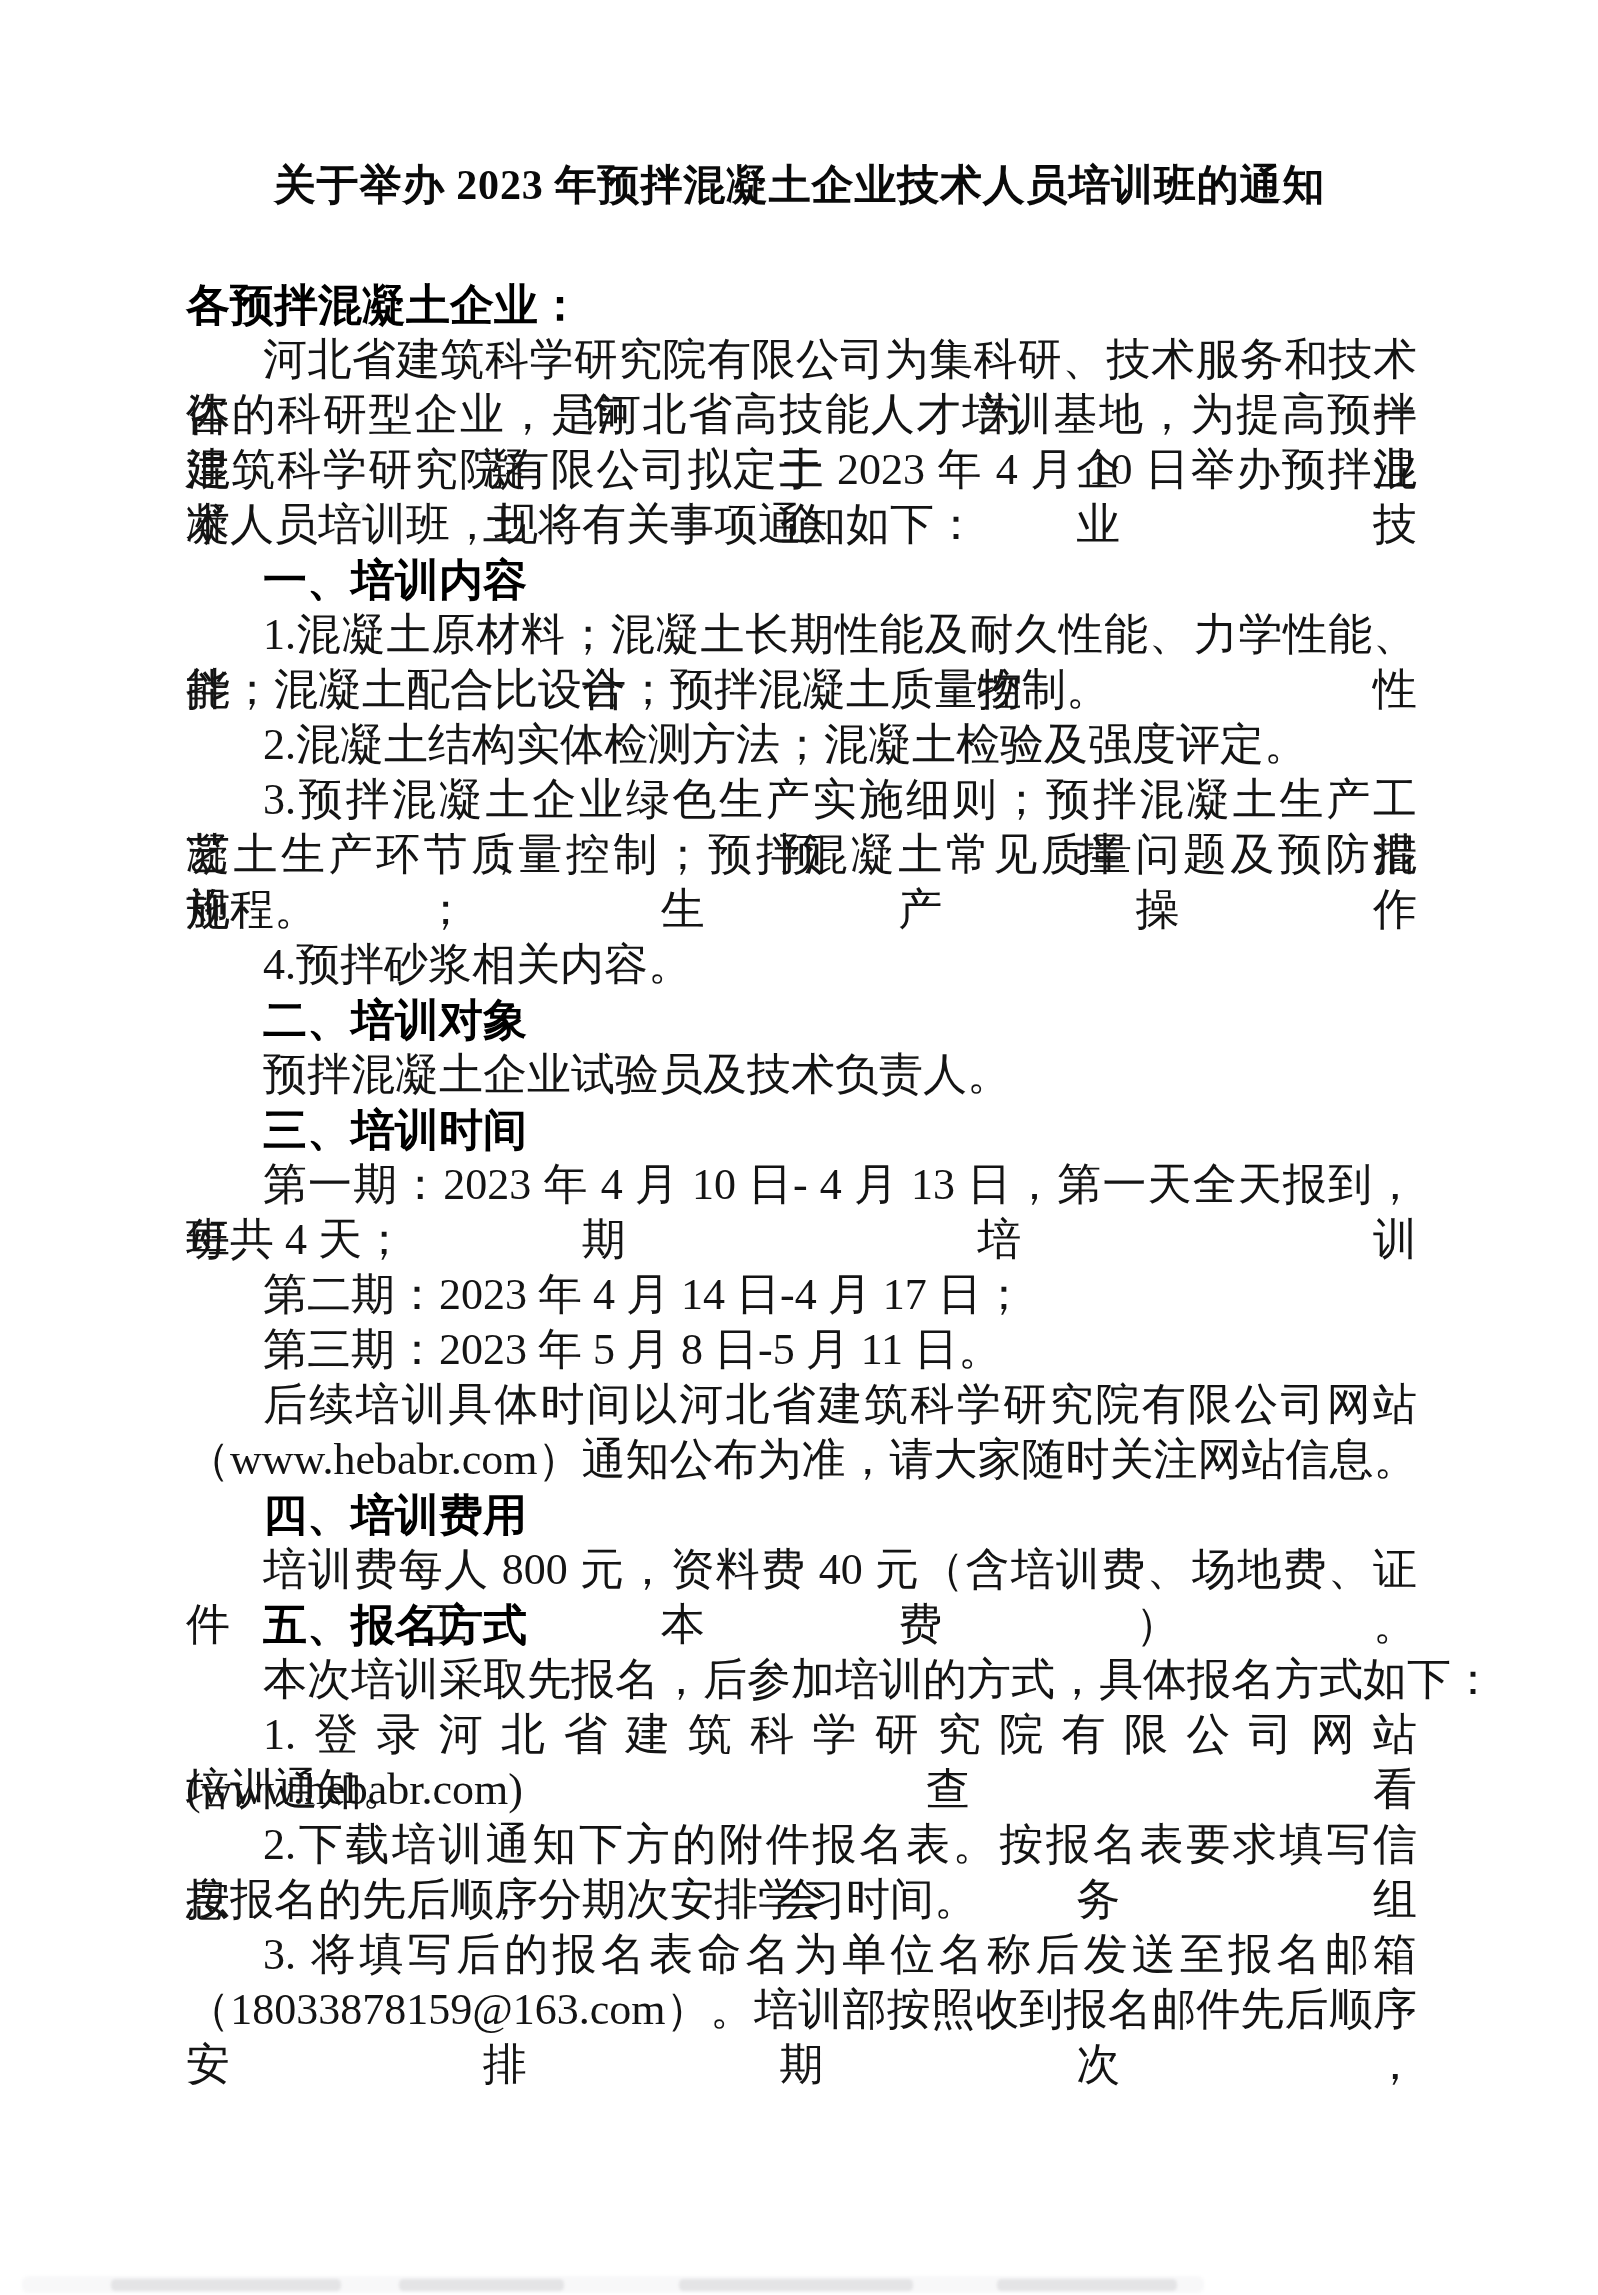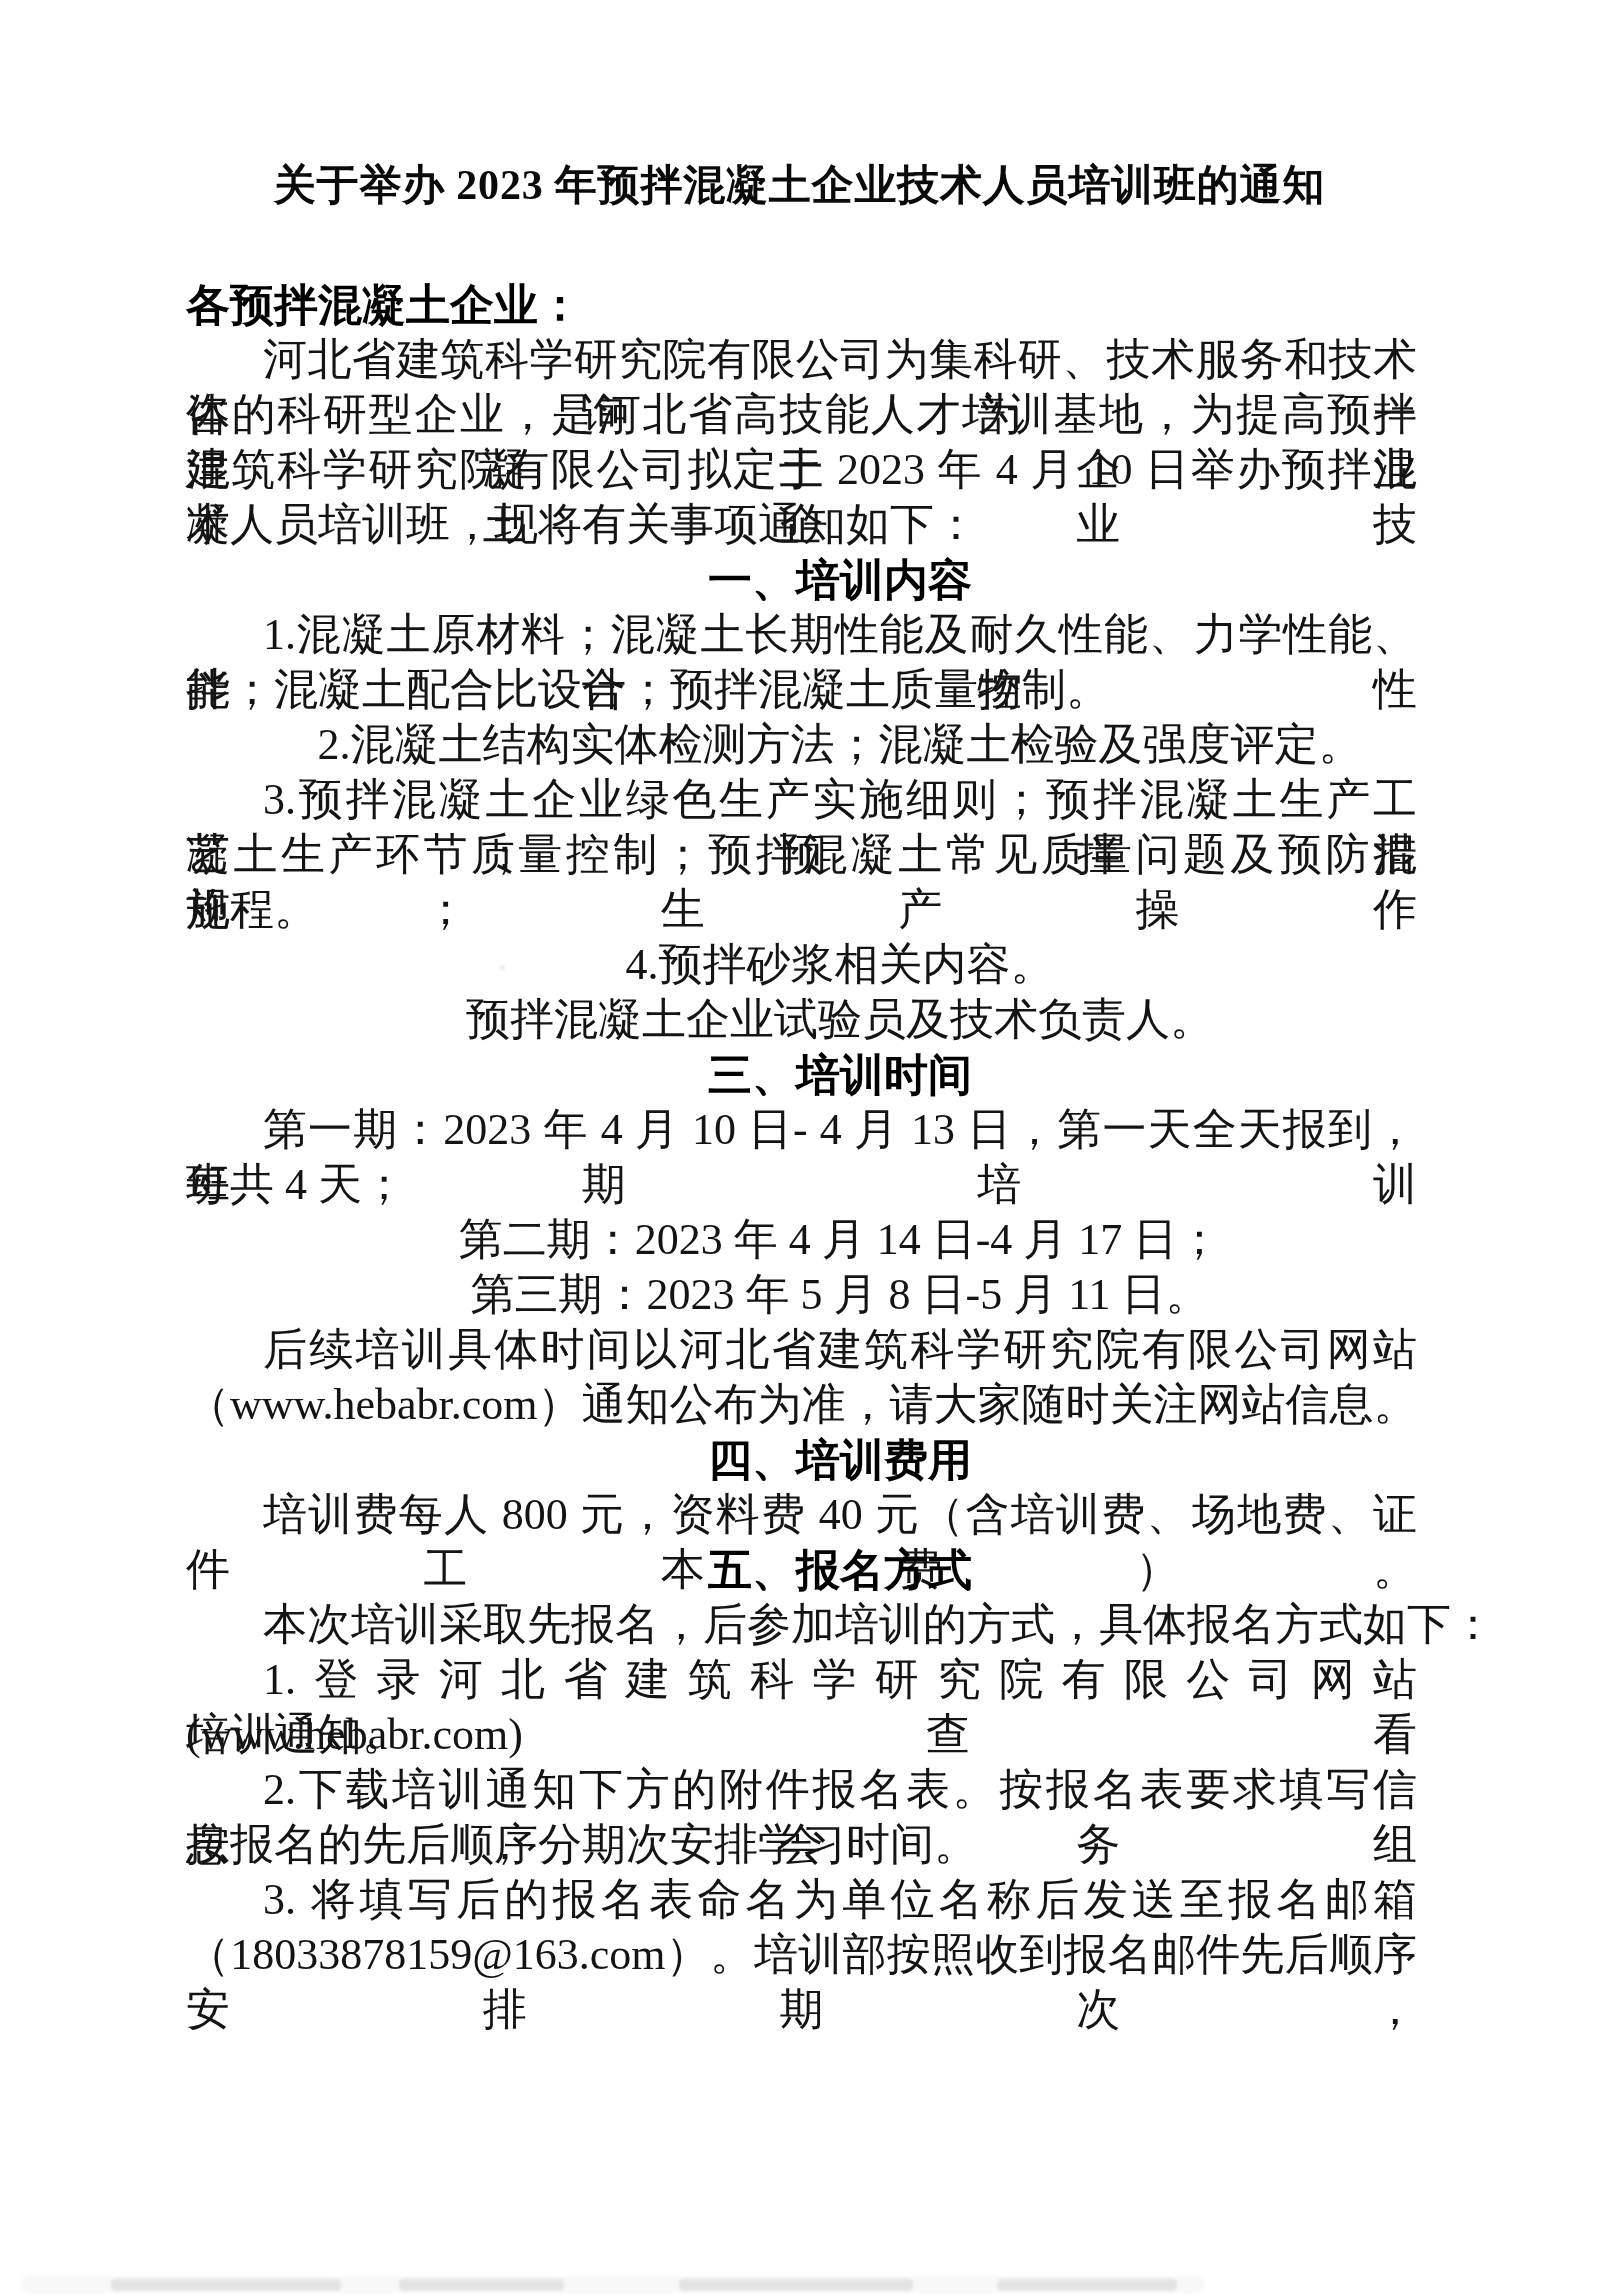--- a/index.html
+++ b/index.html
@@ -28,21 +28,21 @@
     left:186px;
     width:1231px;
   }
   .line{
     height:55px;
     line-height:55px;
     font-size:44px;
     white-space:nowrap;
     color:#141414;
   }
-  .indent{text-indent:77px;text-align:center;}
+  .indent{text-indent:77px;}
   .stretch{
     white-space:normal;
     text-align:justify;
     text-align-last:justify;
   }
   .h{
     font-weight:bold;
     color:#000;
     font-family:"Liberation Sans", sans-serif;
   }
@@ -90,20 +90,21 @@
     <div class="line stretch">建筑科学研究院有限公司拟定于 2023 年 4 月 10 日举办预拌混凝土企业技</div>
     <div class="line">术人员培训班，现将有关事项通知如下：</div>
     <div class="line indent h">一、培训内容</div>
     <div class="line indent stretch">1.混凝土原材料；混凝土长期性能及耐久性能、力学性能、拌合物性</div>
     <div class="line">能；混凝土配合比设计；预拌混凝土质量控制。</div>
     <div class="line indent">2.混凝土结构实体检测方法；混凝土检验及强度评定。</div>
     <div class="line indent stretch">3.预拌混凝土企业绿色生产实施细则；预拌混凝土生产工艺；预拌混</div>
     <div class="line stretch">凝土生产环节质量控制；预拌混凝土常见质量问题及预防措施；生产操作</div>
     <div class="line">规程。</div>
     <div class="line indent">4.预拌砂浆相关内容。</div>
+    <div class="line indent h">二、培训对象</div>
     <div class="line indent">预拌混凝土企业试验员及技术负责人。</div>
     <div class="line indent h">三、培训时间</div>
     <div class="line indent stretch">第一期：2023 年 4 月 10 日- 4 月 13 日，第一天全天报到，每期培训</div>
     <div class="line">班共 4 天；</div>
     <div class="line indent">第二期：2023 年 4 月 14 日-4 月 17 日；</div>
     <div class="line indent">第三期：2023 年 5 月 8 日-5 月 11 日。</div>
     <div class="line indent stretch">后续培训具体时间以河北省建筑科学研究院有限公司网站</div>
     <div class="line">（www.hebabr.com）通知公布为准，请大家随时关注网站信息。</div>
     <div class="line indent h">四、培训费用</div>
     <div class="line indent stretch">培训费每人 800 元，资料费 40 元（含培训费、场地费、证件工本费）。</div>

